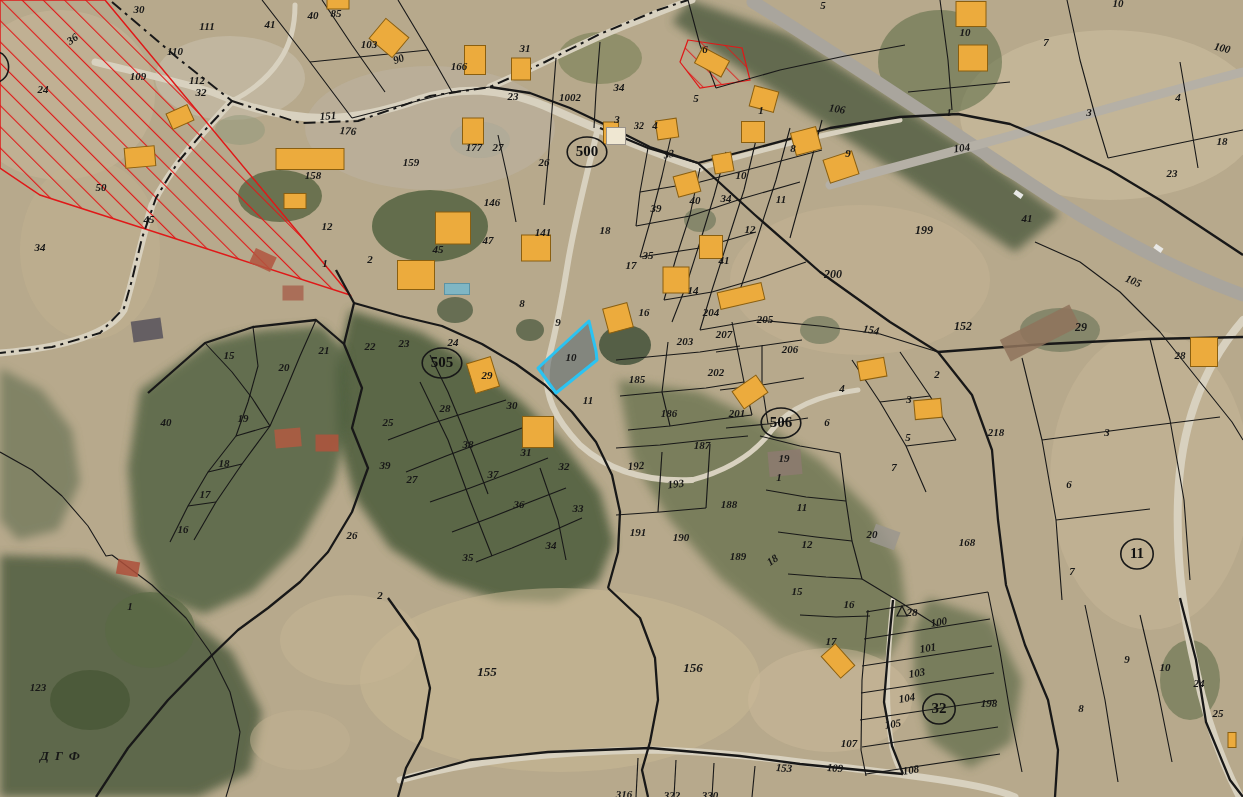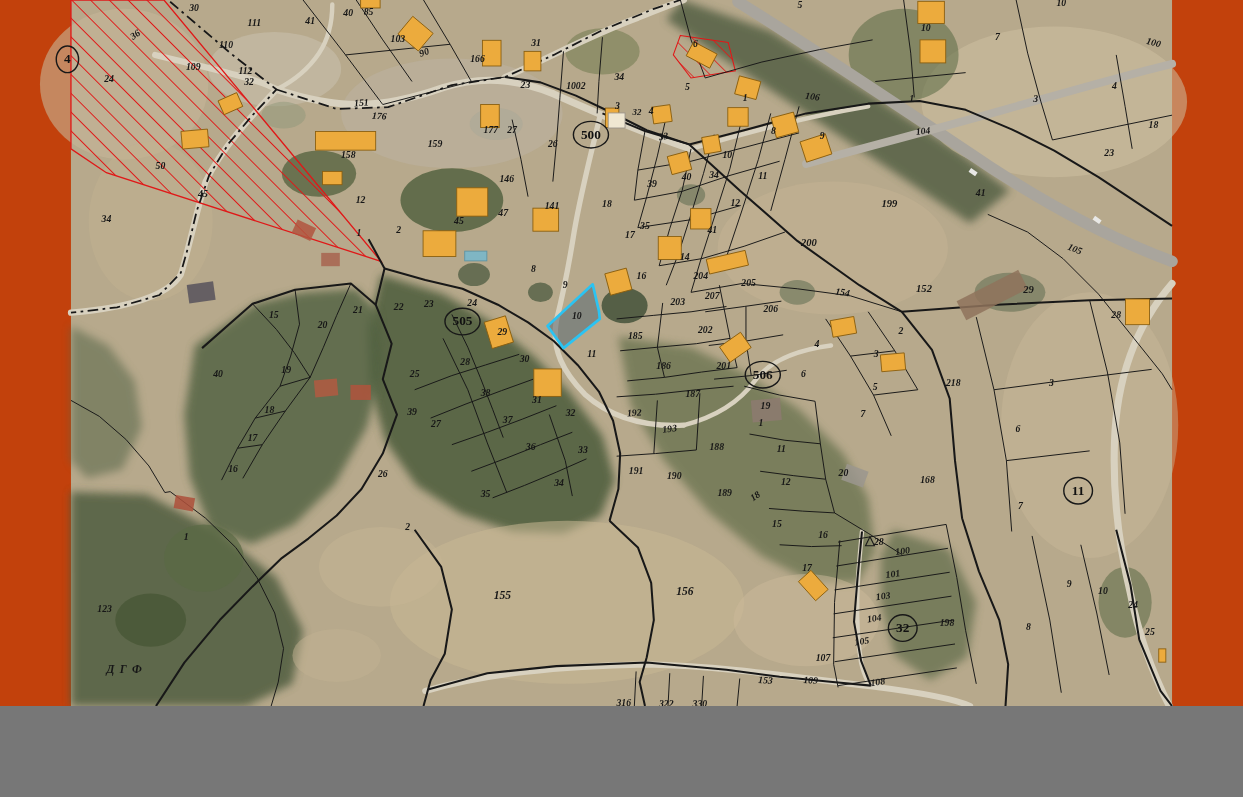--- a/index.html
+++ b/index.html
@@ -1,16 +1,16 @@
 <!DOCTYPE html>
 <html><head>
 <meta charset="utf-8">
 <style>
   html,body{margin:0;padding:0;background:#777;}
-  #viewport{position:relative;width:1243px;height:706px;overflow:hidden;background:#c2410c;text-align:center;}
+  #viewport{position:relative;width:1243px;height:797px;overflow:hidden;background:#c2410c;text-align:center;}
   svg{display:block;width:100%;height:100%;}
   text.lbl{font-family:"Liberation Serif","DejaVu Serif",serif;font-style:italic;font-weight:700;fill:#171717;}
   text.zone{font-family:"Liberation Serif","DejaVu Serif",serif;font-weight:700;fill:#111;}
 </style>
 </head>
 <body>
 
 <div id="viewport">
   <svg id="map-svg" xmlns="http://www.w3.org/2000/svg" viewBox="0 0 1243 797">
       <defs>

